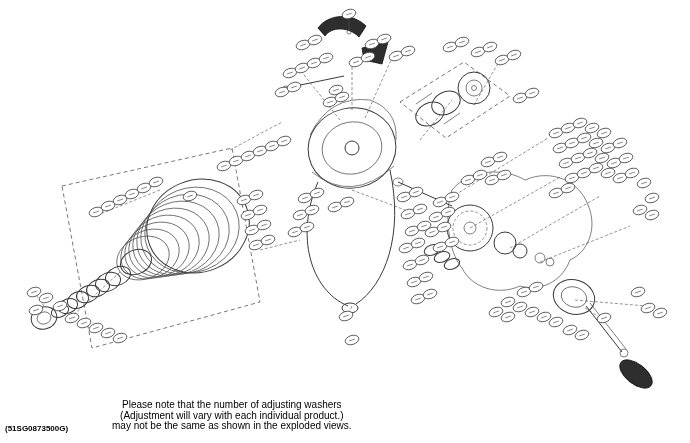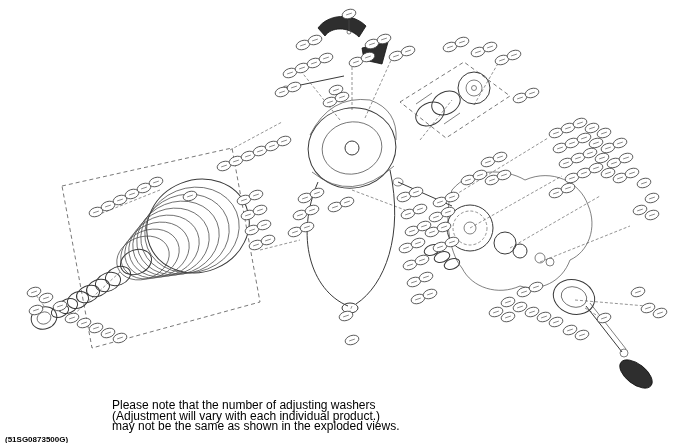--- a/index.html
+++ b/index.html
@@ -6,22 +6,22 @@
   body{width:690px;height:443px;overflow:hidden;font-family:"Liberation Sans",sans-serif;}
   .page{position:relative;width:690px;height:443px;background:#fff;}
   svg{position:absolute;top:0;left:0;}
   .part{stroke:#3a3a3a;fill:none;stroke-width:1;}
   .part-thin{stroke:#4a4a4a;fill:none;stroke-width:.7;}
   .part-dark{fill:#2e2e2e;stroke:#111;stroke-width:.8;}
   .dashed-box{stroke:#555;fill:none;stroke-width:.8;stroke-dasharray:4 3;}
   .leader{stroke:#666;fill:none;stroke-width:.7;stroke-dasharray:3 2;}
   .callout{fill:#fff;stroke:#444;stroke-width:.8;}
   .callout-num{stroke:#8a8a8a;stroke-width:.9;}
-  .footer-code{position:absolute;left:5px;top:424px;font-size:8px;font-weight:bold;color:#000;white-space:nowrap;margin-top:11px;}
-  .footer-note{position:absolute;left:112px;top:400px;font-size:12px;line-height:10.5px;color:#000;}
+  .footer-code{position:absolute;left:5px;top:424px;font-size:8px;font-weight:bold;color:#000;white-space:nowrap;}
+  .footer-note{position:absolute;left:112px;top:400px;font-size:10px;line-height:10.5px;color:#000;text-align:center;}
 </style>
 </head>
 <body>
 
 <div class="page">
   <svg width="690" height="443" viewBox="0 0 690 443">
 
     <g id="leader-layer">
         <line x1="352" y1="110" x2="352" y2="64" class="leader"></line>
         <line x1="340" y1="120" x2="300" y2="70" class="leader"></line>

